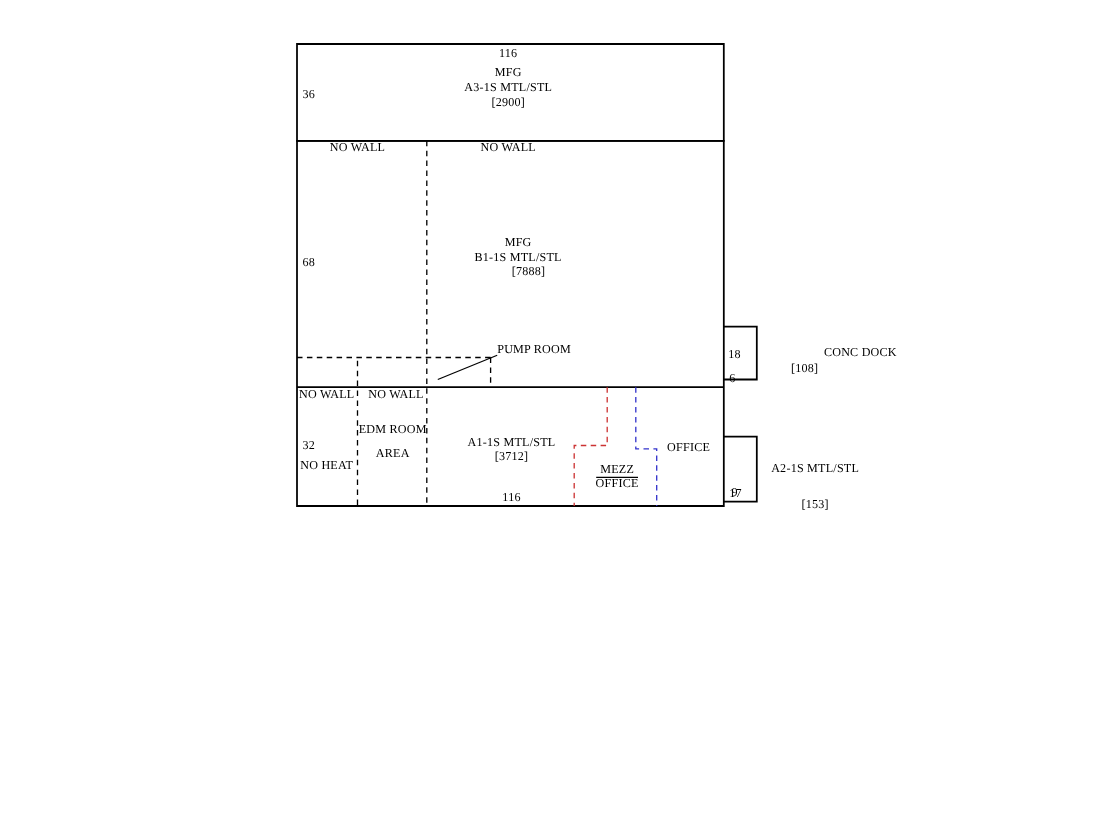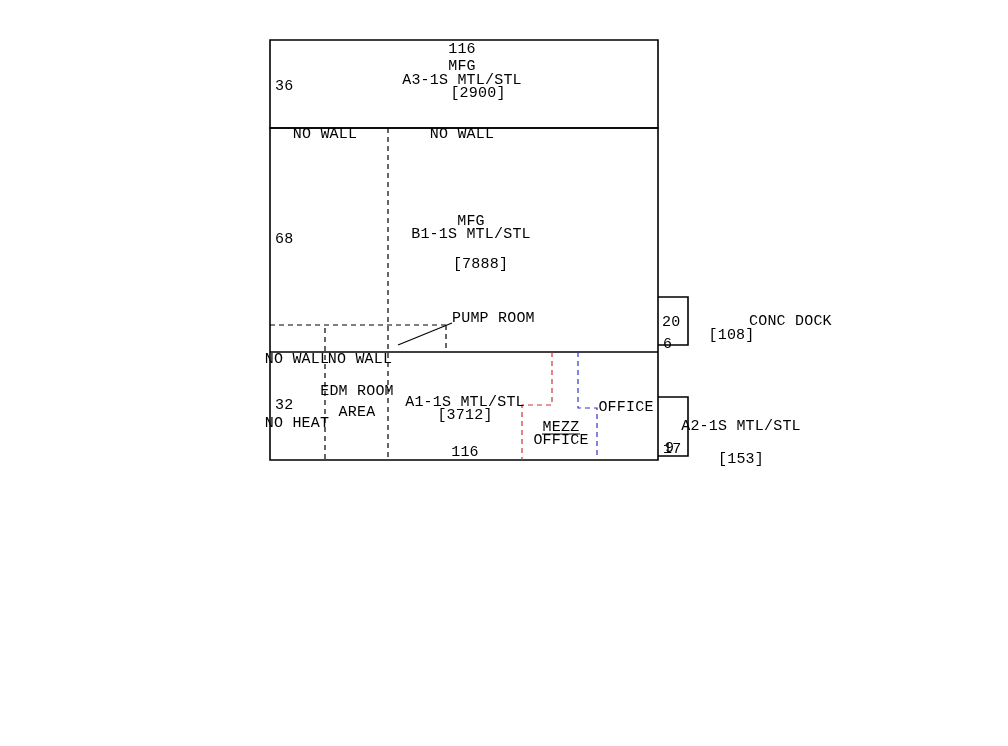--- a/index.html
+++ b/index.html
@@ -17,22 +17,22 @@
   }
   #plan {
     position: absolute;
     left: 0;
     top: 0;
     width: 1008px;
     height: 746px;
   }
   .lbl {
     position: absolute;
-    font-family: Liberation Mono, monospace;
-    font-size: 15px;
+    font-family: Liberation Serif, serif;
+    font-size: 11px;
     color: #000000;
     white-space: nowrap;
     letter-spacing: 0.2px;
     line-height: 11px;
   }
   .lbl.c { transform: translateX(-50%); text-align: center; }
 </style>
 </head>
 <body>
 
@@ -60,34 +60,34 @@
   <path d="M 658 297 L 688 297 L 688 345 L 658 345" fill="none" stroke="#000000" stroke-width="1.6"></path>
 
   <path d="M 658 397 L 688 397 L 688 456 L 658 456" fill="none" stroke="#000000" stroke-width="1.6"></path>
 
   <line x1="542" y1="434" x2="580" y2="434" stroke="#000000" stroke-width="1"></line>
 </svg>
 
 <div class="lbl c" style="left:462px; top:44px;">116</div>
 <div class="lbl c" style="left:462px; top:61px;">MFG</div>
 <div class="lbl c" style="left:462px; top:75px;text-align:right;">A3-1S MTL/STL</div>
-<div class="lbl c" style="left:462px; top:88px;margin-left:16px;">[2900]</div>
+<div class="lbl c" style="left:462px; top:88px;">[2900]</div>
 <div class="lbl" style="left:275px; top:81px;">36</div>
 
 <div class="lbl c" style="left:325px; top:129px;">NO WALL</div>
 <div class="lbl c" style="left:462px; top:129px;">NO WALL</div>
 
 <div class="lbl c" style="left:471px; top:216px;">MFG</div>
 <div class="lbl c" style="left:471px; top:229px;">B1-1S MTL/STL</div>
-<div class="lbl c" style="left:471px; top:259px;padding-left:19px;">[7888]</div>
+<div class="lbl c" style="left:471px; top:242px;padding-left:19px;">[7888]</div>
 <div class="lbl" style="left:275px; top:234px;">68</div>
 
 <div class="lbl" style="left:425px; top:313px;margin-left:27px;">PUMP ROOM</div>
 
-<div class="lbl" style="left:662px; top:317px;">20</div>
+<div class="lbl" style="left:662px; top:317px;">18</div>
 <div class="lbl" style="left:663px; top:339px;">6</div>
 <div class="lbl" style="left:703px; top:316px;margin-left:46px;">CONC DOCK</div>
 <div class="lbl c" style="left:708px; top:330px;padding-left:47px;">[108]</div>
 
 <div class="lbl c" style="left:297px; top:354px;">NO WALL</div>
 <div class="lbl c" style="left:360px; top:354px;">NO WALL</div>
 
 <div class="lbl" style="left:275px; top:400px;">32</div>
 <div class="lbl c" style="left:297px; top:418px;">NO HEAT</div>
 

